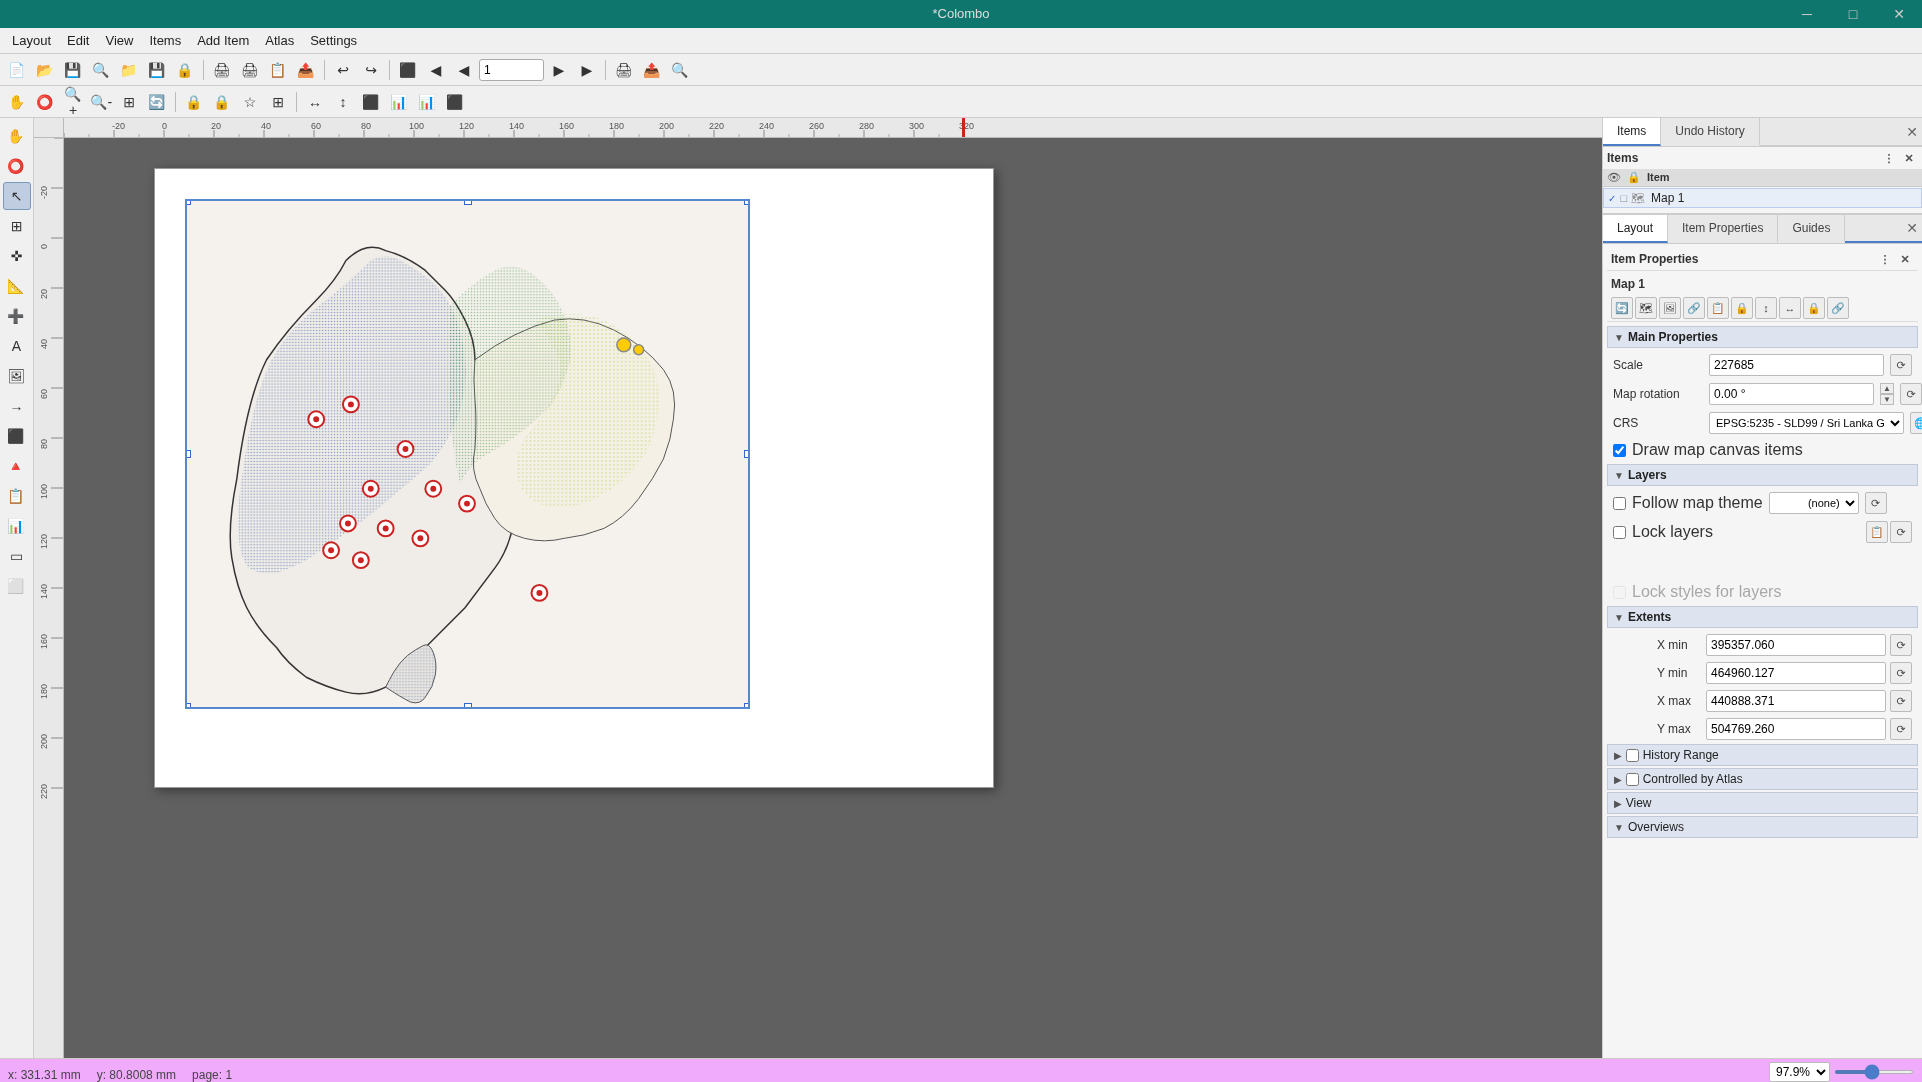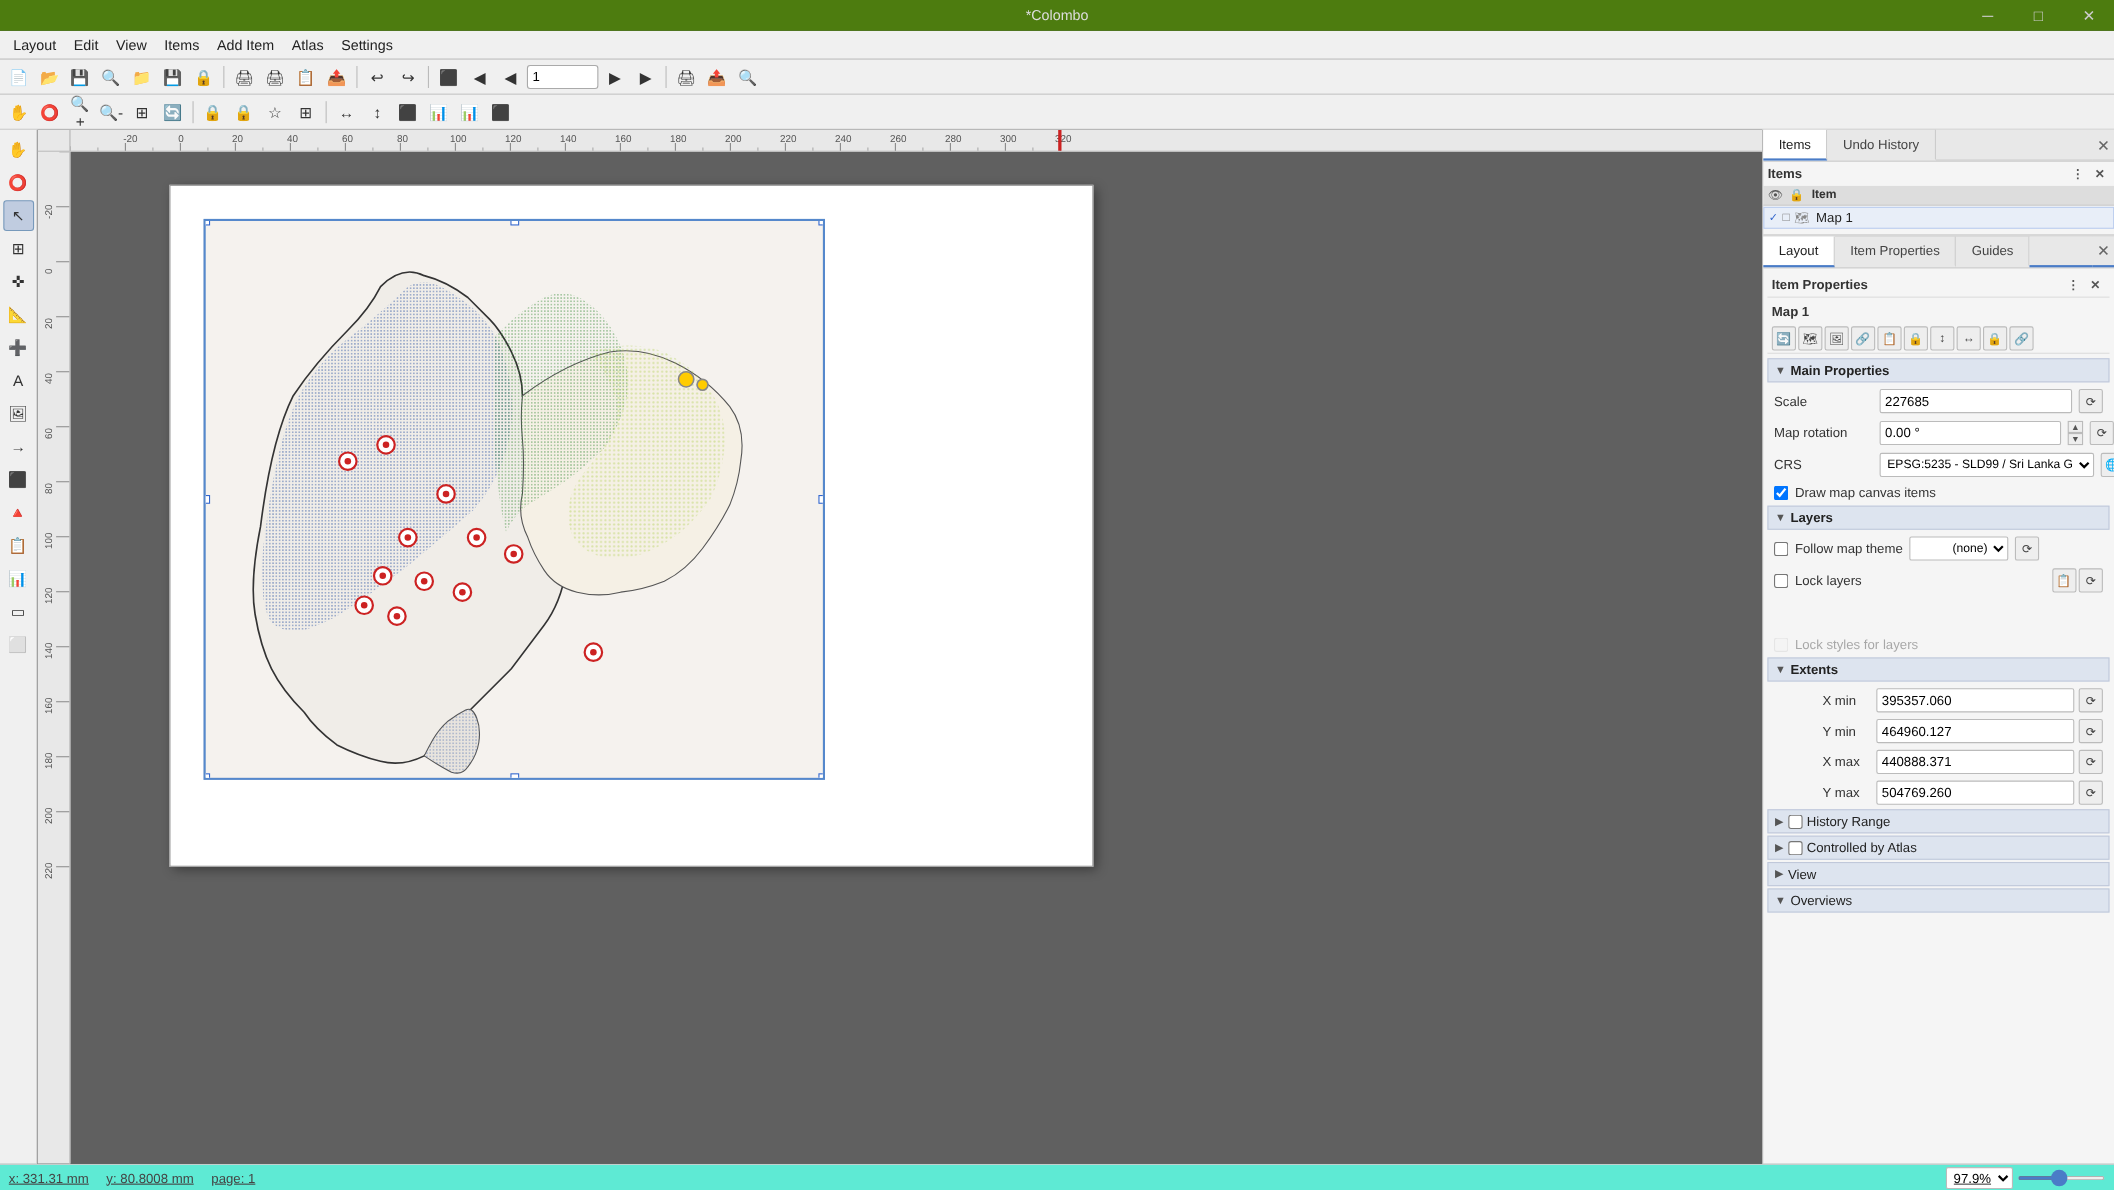--- a/index.html
+++ b/index.html
@@ -1,20 +1,20 @@
 <!DOCTYPE html>
 <html><head>
   <meta charset="utf-8">
   <style>
     * { box-sizing: border-box; margin: 0; padding: 0; }
     body { font-family: 'Segoe UI', Arial, sans-serif; font-size: 12px; background: #3c3c3c; color: #222; overflow: hidden; width: 1922px; height: 1082px; }
 
     
     #titlebar {
-      background: #4d7c0f;
+      background: #0f766e;
       color: #ddd;
       text-align: center;
       height: 28px;
       line-height: 28px;
       font-size: 13px;
       display: flex;
       align-items: center;
       justify-content: center;
       position: relative;
     }
@@ -394,21 +394,21 @@
     }
 
     .checkbox-row {
       display: flex;
       align-items: center;
       gap: 6px;
       padding: 2px 6px;
       margin-bottom: 3px;
     }
     .checkbox-row input[type=checkbox] { cursor: pointer; }
-    .checkbox-label { font-size: 12px; color: #333; }
+    .checkbox-label { font-size: 16px; color: #333; }
 
     
     .extent-row {
       display: flex;
       align-items: center;
       padding: 2px 6px;
       gap: 4px;
       margin-bottom: 2px;
       margin-left: 44px;
     }
@@ -437,29 +437,28 @@
       cursor: pointer;
       font-size: 12px;
       margin-bottom: 2px;
       border: 1px solid #c0c8da;
     }
     .section-collapsed .section-arrow { font-size: 10px; color: #555; }
 
     
     #statusbar {
       height: 24px;
-      background: #5eead4;
+      background: #f0abfc;
       border-top: 1px solid #ccc;
       display: flex;
-      align-items: center;
+      align-items: flex-end;
       padding: 0 8px;
       gap: 16px;
       font-size: 12px;
       color: #444;
-      text-decoration: underline;
     }
     #statusbar .zoom-control {
       display: flex;
       align-items: center;
       gap: 4px;
       margin-left: auto;
     }
     .zoom-select {
       height: 20px;
       border: 1px solid #bbb;

